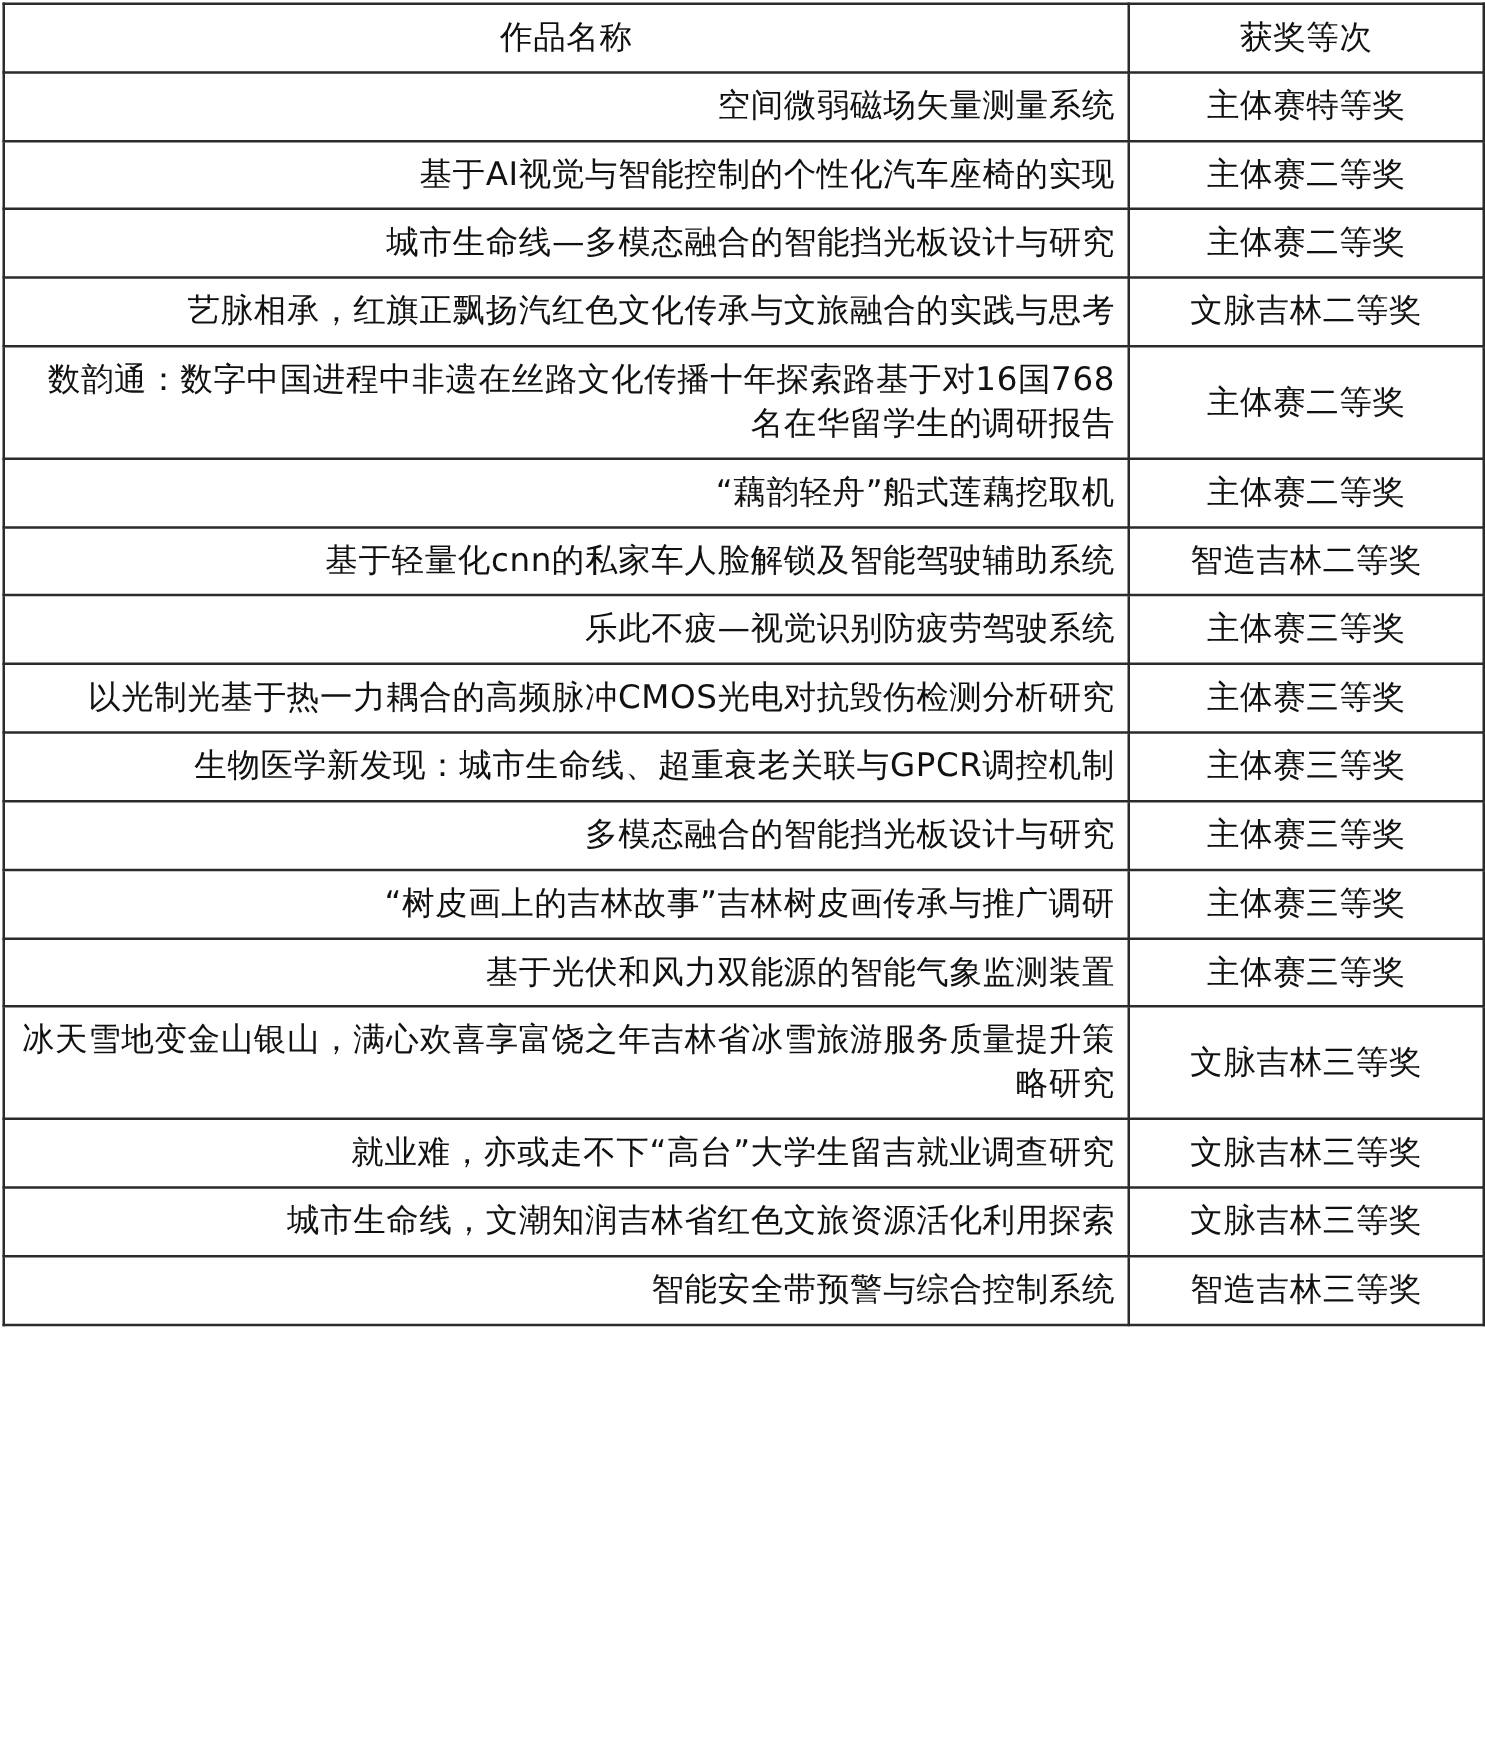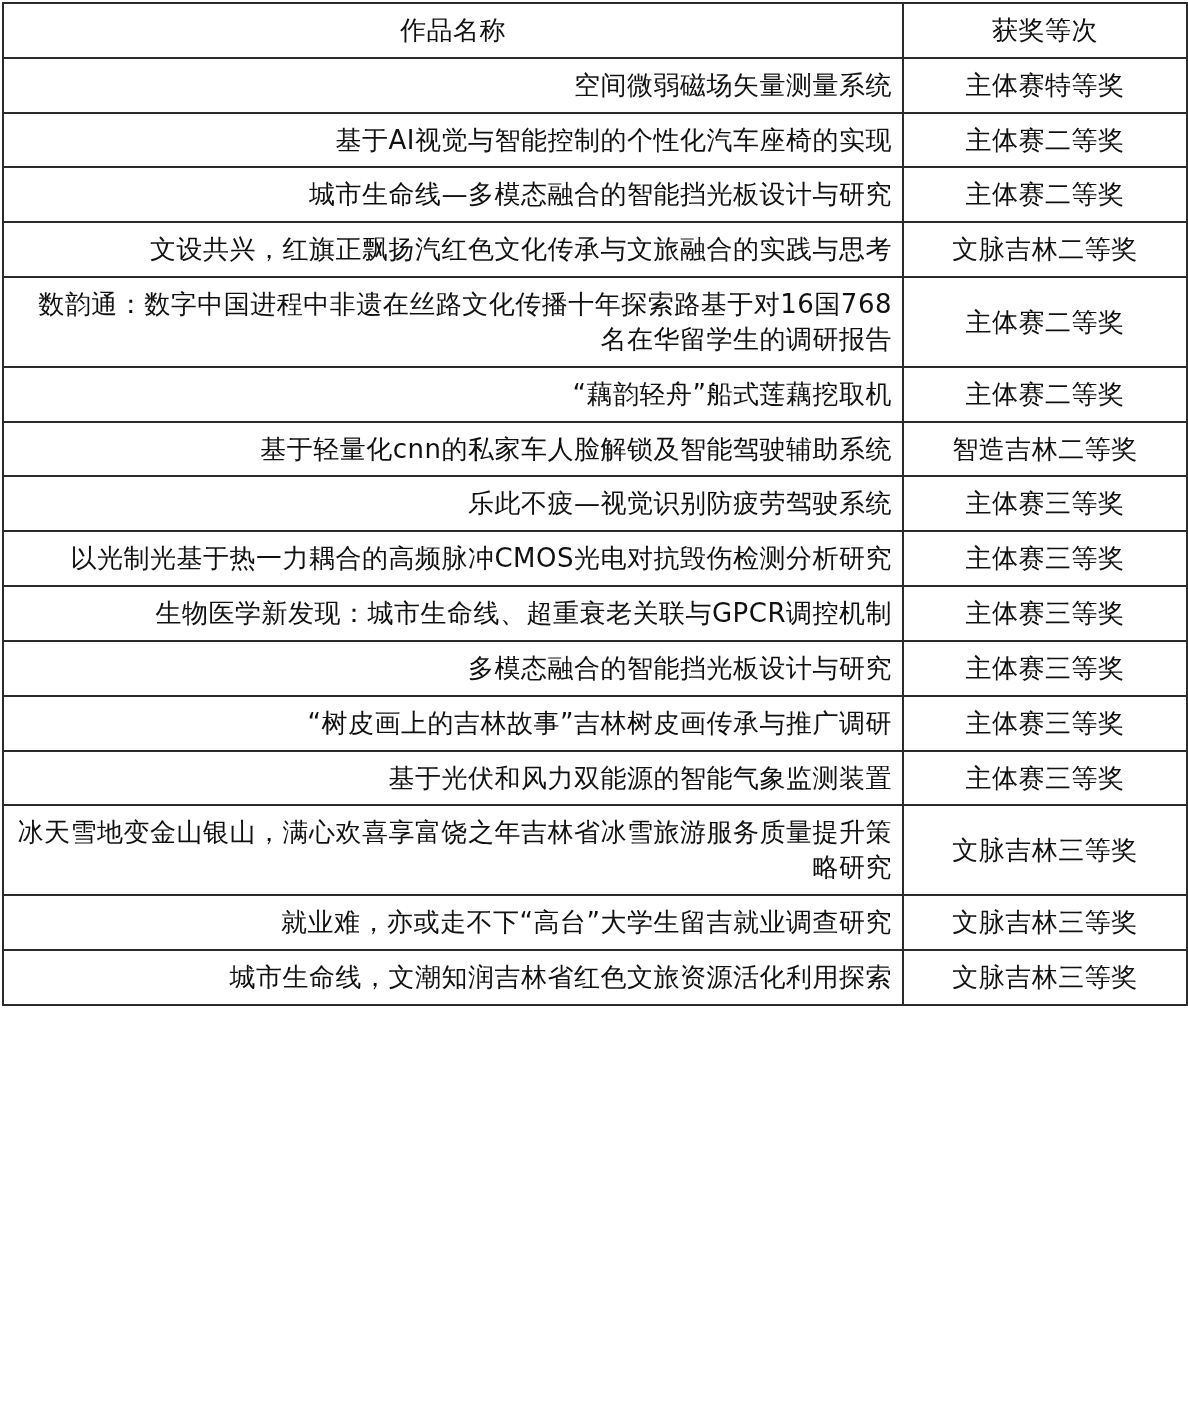--- a/index.html
+++ b/index.html
@@ -69,21 +69,21 @@
         </tr>
         <tr>
           <td class="name">基于AI视觉与智能控制的个性化汽车座椅的实现</td>
           <td class="level">主体赛二等奖</td>
         </tr>
         <tr>
           <td class="name">城市生命线—多模态融合的智能挡光板设计与研究</td>
           <td class="level">主体赛二等奖</td>
         </tr>
         <tr>
-          <td class="name">文设共兴，红旗正飘扬汽红色文化传承与文旅融合的实践与思考</td>
+          <td class="name">艺脉相承，红旗正飘扬汽红色文化传承与文旅融合的实践与思考</td>
           <td class="level">文脉吉林二等奖</td>
         </tr>
         <tr>
           <td class="name">数韵通：数字中国进程中非遗在丝路文化传播十年探索路基于对16国768名在华留学生的调研报告</td>
           <td class="level">主体赛二等奖</td>
         </tr>
         <tr>
           <td class="name">“藕韵轻舟”船式莲藕挖取机</td>
           <td class="level">主体赛二等奖</td>
         </tr>
@@ -120,15 +120,19 @@
           <td class="level">文脉吉林三等奖</td>
         </tr>
         <tr>
           <td class="name">就业难，亦或走不下“高台”大学生留吉就业调查研究</td>
           <td class="level">文脉吉林三等奖</td>
         </tr>
         <tr>
           <td class="name">城市生命线，文潮知润吉林省红色文旅资源活化利用探索</td>
           <td class="level">文脉吉林三等奖</td>
         </tr>
+        <tr>
+          <td class="name">智能安全带预警与综合控制系统</td>
+          <td class="level">智造吉林三等奖</td>
+        </tr>
       </tbody>
   </table>
 </div>
 
 </body></html>

